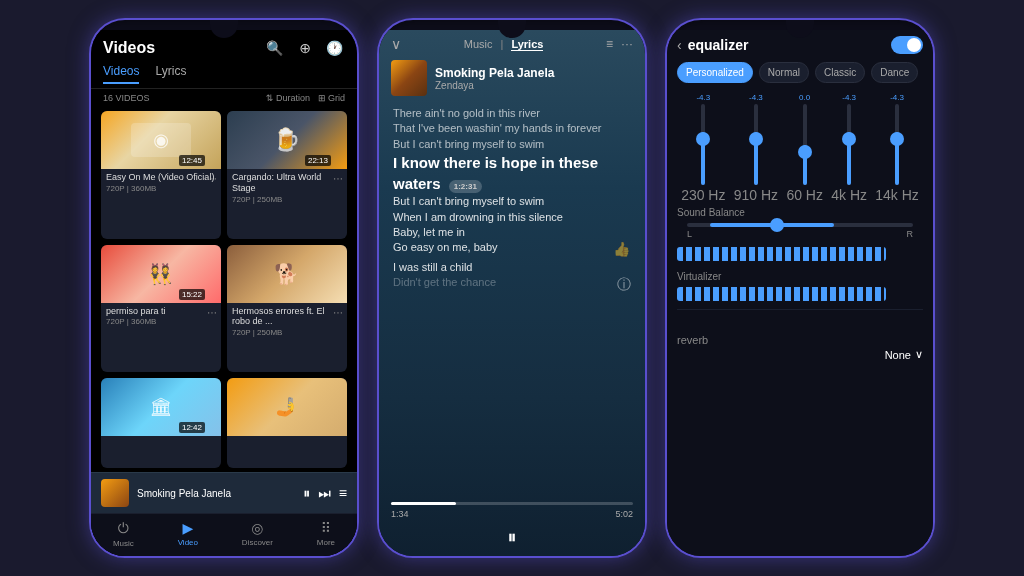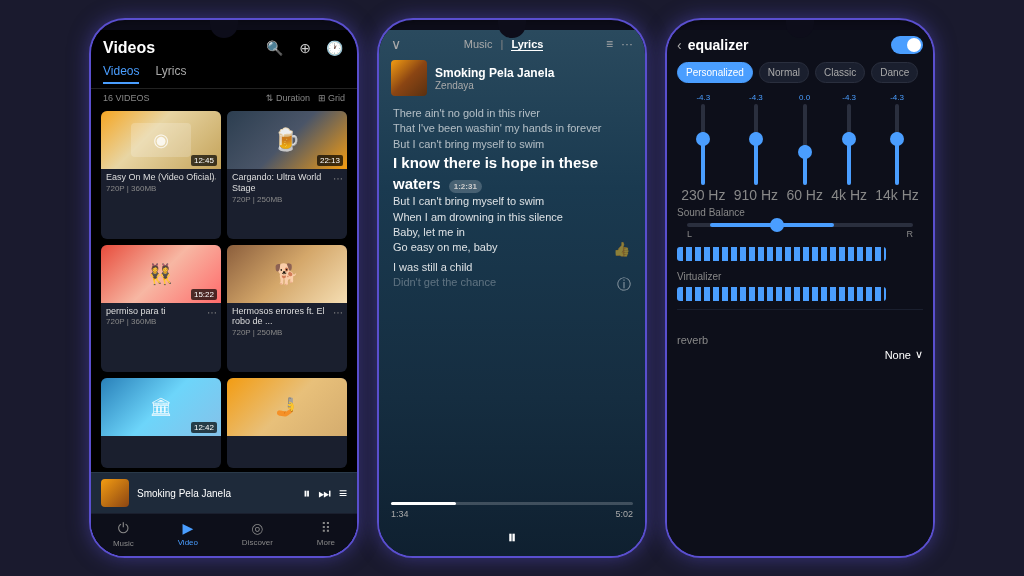--- a/index.html
+++ b/index.html
@@ -122,21 +122,21 @@
     }
     .video-thumb {
       width: 100%;
       height: 58px;
       position: relative;
       overflow: hidden;
     }
     .video-duration {
       position: absolute;
       bottom: 3px;
-      right: 4px;
+      right: 16px;
       background: rgba(0,0,0,0.7);
       color: #fff;
       font-size: 8px;
       padding: 1px 3px;
       border-radius: 2px;
     }
     .video-info {
       padding: 3px 5px 3px;
     }
     .video-title {

